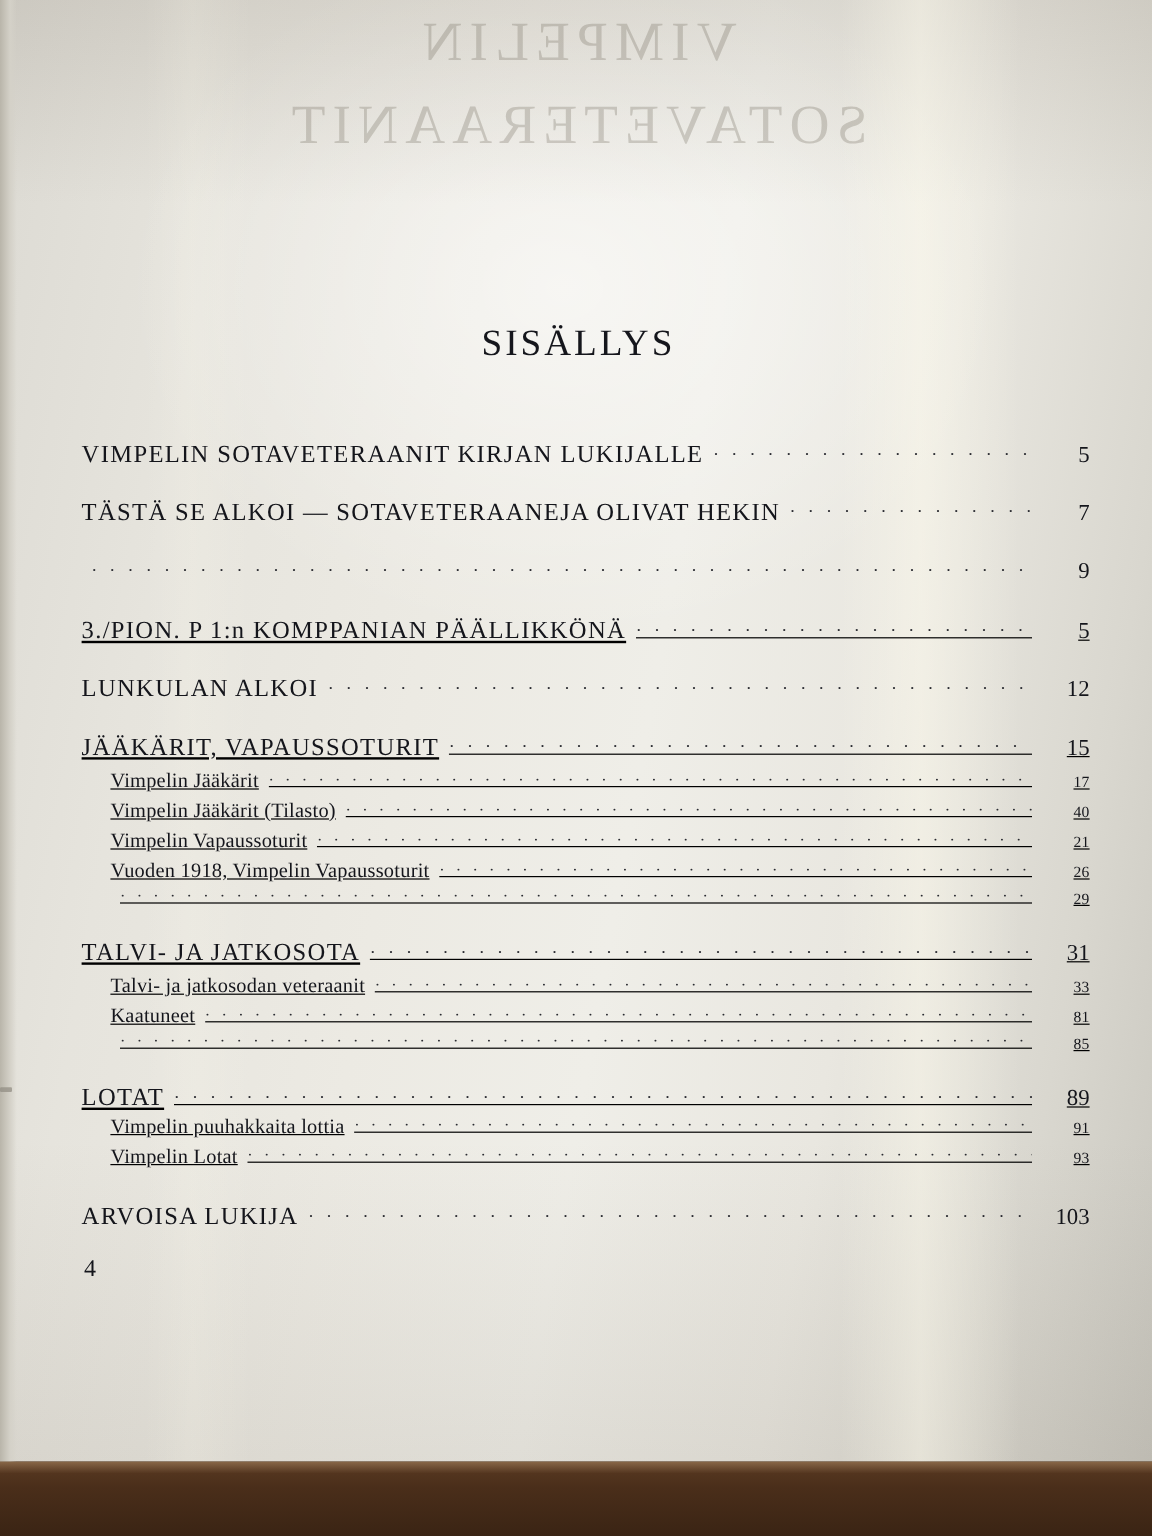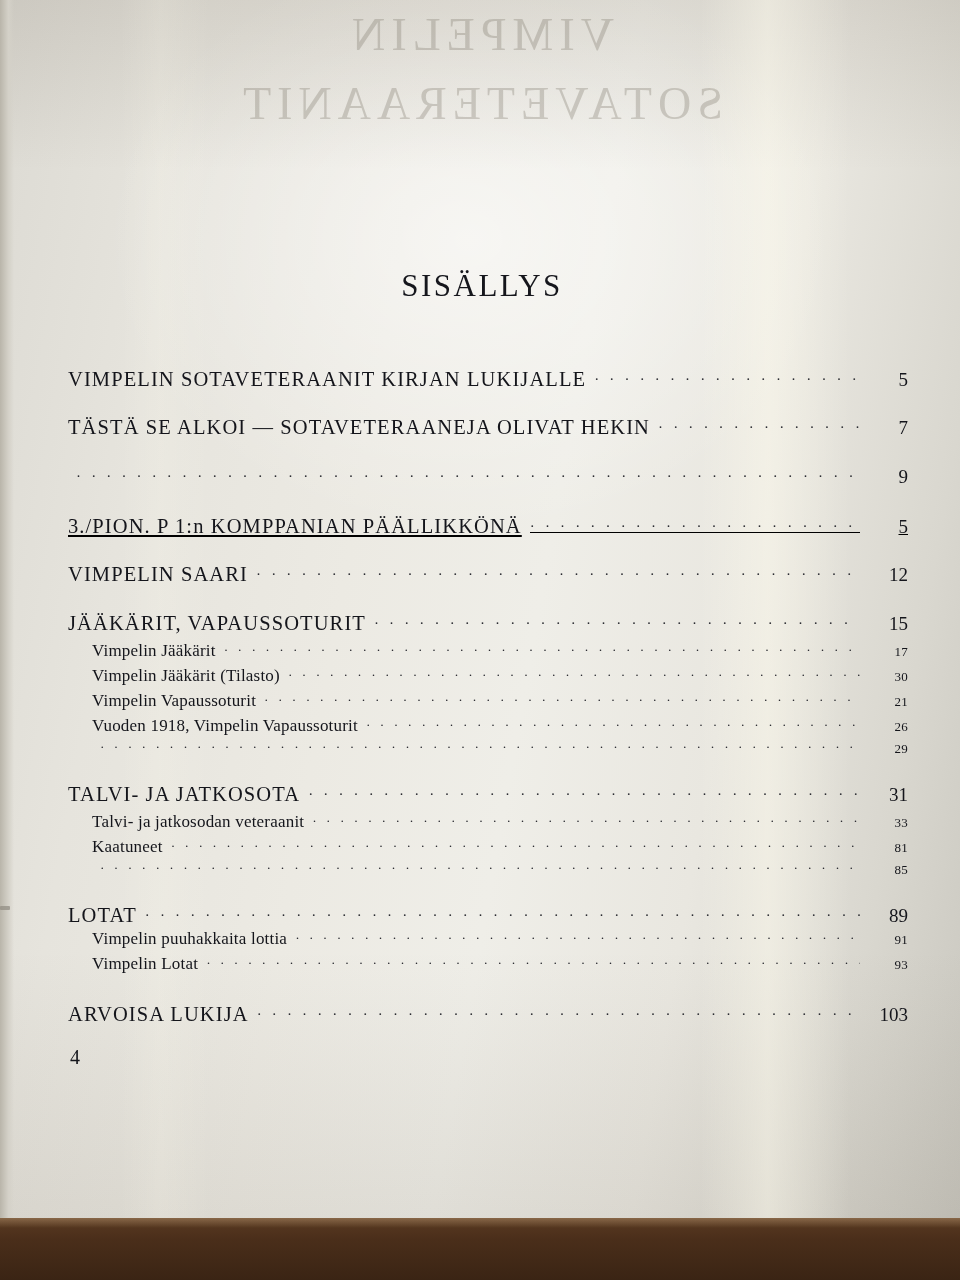--- a/index.html
+++ b/index.html
@@ -162,21 +162,21 @@
   .row.sub {
     margin-bottom: 5px;
     font-size: 17px;
     padding-left: 24px;
     letter-spacing: 0.2px;
     justify-content: flex-end;
   }
   .row.sub .page { width: 40px; font-size: 13px; }
   .row.sub .dots { font-size: 13.5px; letter-spacing: 3px; }
 
-  .group { margin-bottom: 0; }
+  .group { margin-bottom: 0; text-decoration: underline; }
   .group-gap { height: 21px; }
 
   
   .w1 { transform: translateY(-1px); }
   .w2 { transform: translateY(1px); text-decoration: underline; }
 
   #folio {
     position: absolute;
     left: 70px;
     top: 1046px;
@@ -224,40 +224,40 @@
       <span class="page">9</span>
     </div>
 
     <div class="row major w2">
       <span class="label">3./PION. P 1:n KOMPPANIAN PÄÄLLIKKÖNÄ</span>
       <span class="dots">· · · · · · · · · · · · · · · · · · · · · · · · · · · · · · · · · · · · · · · · · · · · · · · · · · · · · · · · · · · · · · ·</span>
       <span class="page">5</span>
     </div>
 
     <div class="row major">
-      <span class="label">VIMPELIN SAARI</span>
+      <span class="label">LUNKULAN ALKOI</span>
       <span class="dots">· · · · · · · · · · · · · · · · · · · · · · · · · · · · · · · · · · · · · · · · · · · · · · · · · · · · · · · · · · · · · · ·</span>
       <span class="page">12</span>
     </div>
 
     <div class="group">
       <div class="row major" style="margin-bottom:6px">
         <span class="label">JÄÄKÄRIT, VAPAUSSOTURIT</span>
         <span class="dots">· · · · · · · · · · · · · · · · · · · · · · · · · · · · · · · · · · · · · · · · · · · · · · · · · · · · · · · · · · · · · · ·</span>
         <span class="page">15</span>
       </div>
       <div class="row sub">
         <span class="label">Vimpelin Jääkärit</span>
         <span class="dots">· · · · · · · · · · · · · · · · · · · · · · · · · · · · · · · · · · · · · · · · · · · · · · · · · · · · · · · · · · · · · · · · · · · ·</span>
         <span class="page">17</span>
       </div>
       <div class="row sub">
         <span class="label">Vimpelin Jääkärit (Tilasto)</span>
         <span class="dots">· · · · · · · · · · · · · · · · · · · · · · · · · · · · · · · · · · · · · · · · · · · · · · · · · · · · · · · · · · · · · · · · · · · ·</span>
-        <span class="page">30</span>
+        <span class="page">40</span>
       </div>
       <div class="row sub">
         <span class="label">Vimpelin Vapaussoturit</span>
         <span class="dots">· · · · · · · · · · · · · · · · · · · · · · · · · · · · · · · · · · · · · · · · · · · · · · · · · · · · · · · · · · · · · · · · · · · ·</span>
         <span class="page">21</span>
       </div>
       <div class="row sub">
         <span class="label">Vuoden 1918, Vimpelin Vapaussoturit</span>
         <span class="dots">· · · · · · · · · · · · · · · · · · · · · · · · · · · · · · · · · · · · · · · · · · · · · · · · · · · · · · · · · · · · · · · · · · · ·</span>
         <span class="page">26</span>

